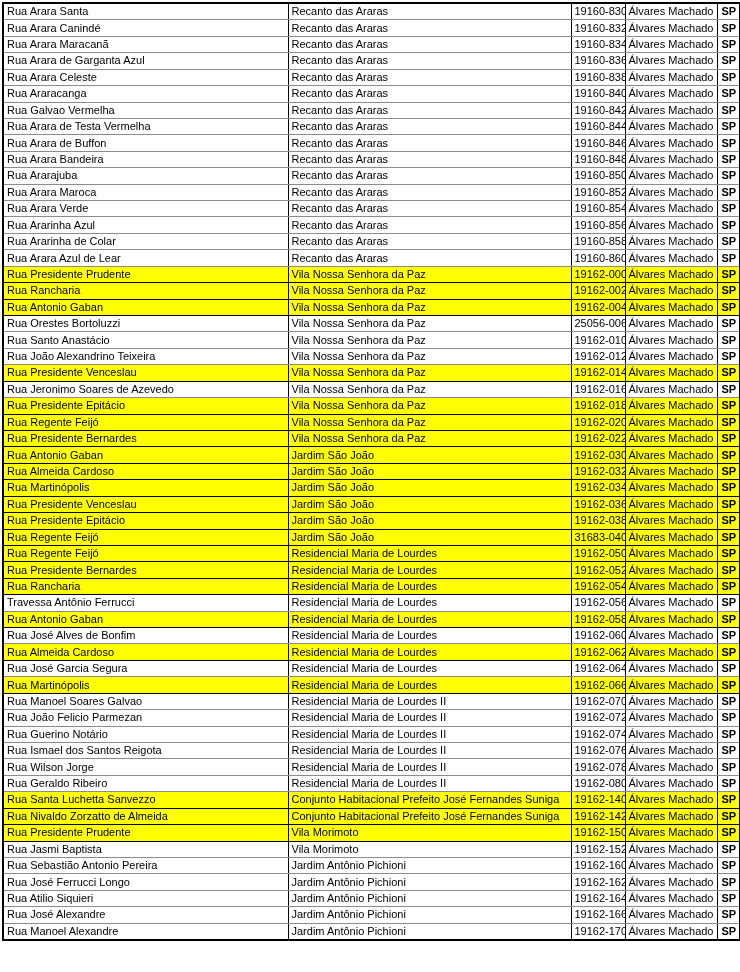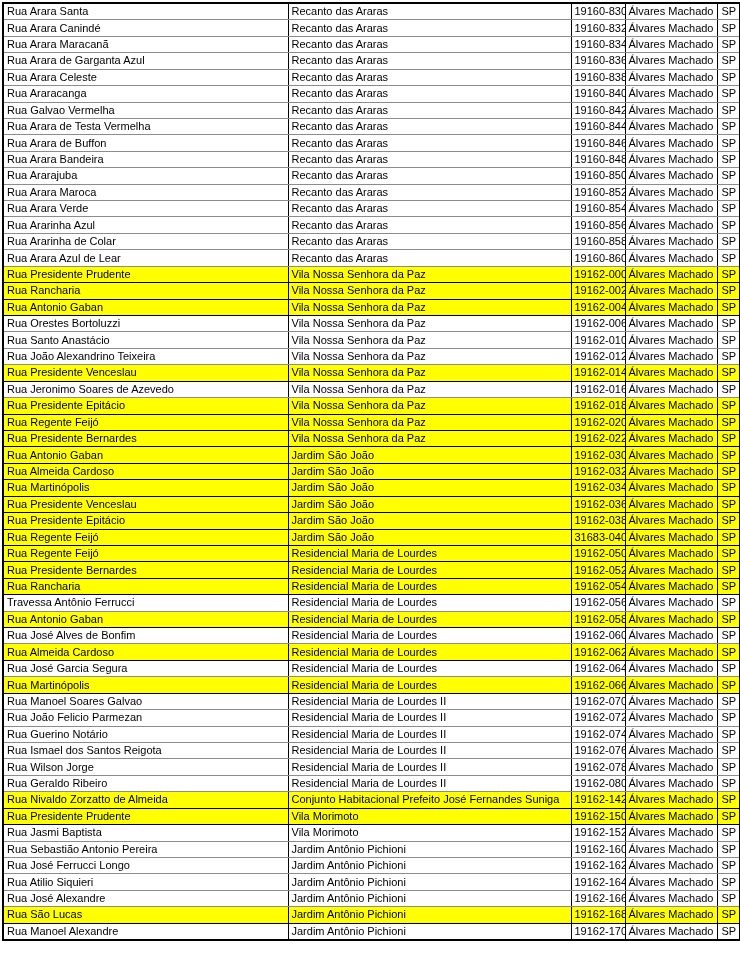--- a/index.html
+++ b/index.html
@@ -32,21 +32,21 @@
     white-space: nowrap;
     overflow: hidden;
     background: #ffffff;
   }
   table.cep-table tr.hl td {
     background: var(--hl, #ffff00);
     border-top-color: #000000;
     border-bottom-color: #000000;
   }
   td.cep   { text-align: center; padding-right: 2px; }
-  td.state { text-align: center; padding: 1px 0; }
+  td.state { text-align: center; padding: 1px 0; font-weight: bold; }
   col.c-street       { width: 285px; }
   col.c-neighborhood { width: 283px; }
   col.c-cep          { width: 54px; }
   col.c-city         { width: 92px; }
   col.c-state        { width: 23px; }
 </style>
 </head>
 <body>
 
 <div class="page">
@@ -188,21 +188,21 @@
         <tr class="hl">
     <td class="street">Rua Antonio Gaban</td>
     <td class="neighborhood">Vila Nossa Senhora da Paz</td>
     <td class="cep">19162-004</td>
     <td class="city">Álvares Machado</td>
     <td class="state">SP</td>
   </tr>
         <tr>
     <td class="street">Rua Orestes Bortoluzzi</td>
     <td class="neighborhood">Vila Nossa Senhora da Paz</td>
-    <td class="cep">19162-006</td>
+    <td class="cep">25056-006</td>
     <td class="city">Álvares Machado</td>
     <td class="state">SP</td>
   </tr>
         <tr>
     <td class="street">Rua Santo Anastácio</td>
     <td class="neighborhood">Vila Nossa Senhora da Paz</td>
     <td class="cep">19162-010</td>
     <td class="city">Álvares Machado</td>
     <td class="state">SP</td>
   </tr>
@@ -385,20 +385,27 @@
     <td class="street">Rua Wilson Jorge</td>
     <td class="neighborhood">Residencial Maria de Lourdes II</td>
     <td class="cep">19162-078</td>
     <td class="city">Álvares Machado</td>
     <td class="state">SP</td>
   </tr>
         <tr>
     <td class="street">Rua Geraldo Ribeiro</td>
     <td class="neighborhood">Residencial Maria de Lourdes II</td>
     <td class="cep">19162-080</td>
+    <td class="city">Álvares Machado</td>
+    <td class="state">SP</td>
+  </tr>
+        <tr class="hl">
+    <td class="street">Rua Santa Luchetta Sanvezzo</td>
+    <td class="neighborhood">Conjunto Habitacional Prefeito José Fernandes Suniga</td>
+    <td class="cep">19162-140</td>
     <td class="city">Álvares Machado</td>
     <td class="state">SP</td>
   </tr>
         <tr class="hl">
     <td class="street">Rua Nivaldo Zorzatto de Almeida</td>
     <td class="neighborhood">Conjunto Habitacional Prefeito José Fernandes Suniga</td>
     <td class="cep">19162-142</td>
     <td class="city">Álvares Machado</td>
     <td class="state">SP</td>
   </tr>
@@ -434,27 +441,20 @@
     <td class="street">Rua Atilio Siquieri</td>
     <td class="neighborhood">Jardim Antônio Pichioni</td>
     <td class="cep">19162-164</td>
     <td class="city">Álvares Machado</td>
     <td class="state">SP</td>
   </tr>
         <tr>
     <td class="street">Rua José Alexandre</td>
     <td class="neighborhood">Jardim Antônio Pichioni</td>
     <td class="cep">19162-166</td>
-    <td class="city">Álvares Machado</td>
-    <td class="state">SP</td>
-  </tr>
-        <tr class="hl">
-    <td class="street">Rua São Lucas</td>
-    <td class="neighborhood">Jardim Antônio Pichioni</td>
-    <td class="cep">19162-168</td>
     <td class="city">Álvares Machado</td>
     <td class="state">SP</td>
   </tr>
         <tr>
     <td class="street">Rua Manoel Alexandre</td>
     <td class="neighborhood">Jardim Antônio Pichioni</td>
     <td class="cep">19162-170</td>
     <td class="city">Álvares Machado</td>
     <td class="state">SP</td>
   </tr>

